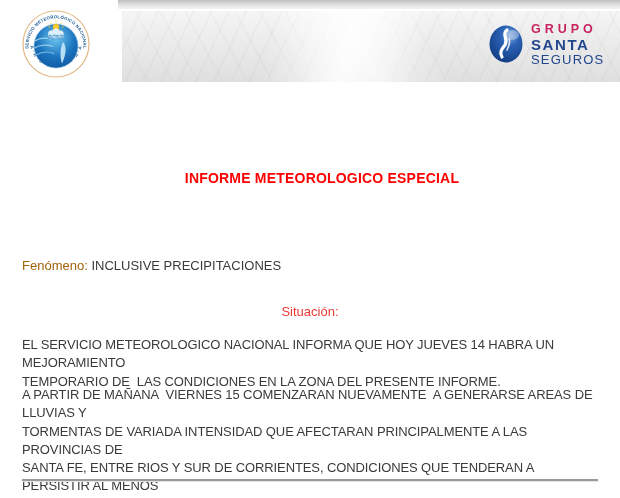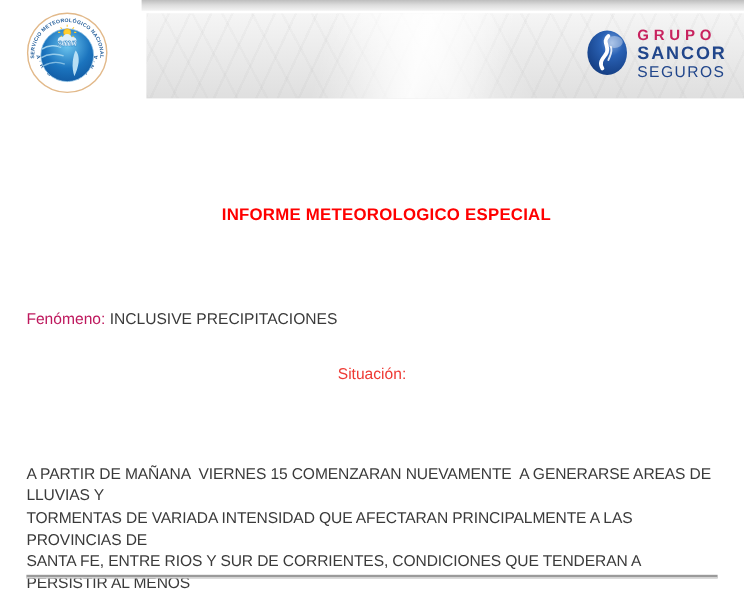--- a/index.html
+++ b/index.html
@@ -75,21 +75,21 @@
             <stop offset="100%" stop-color="#123a7e"></stop>
           </radialGradient>
         </defs>
         <ellipse cx="18" cy="21" rx="16.5" ry="18.5" fill="url(#sg)"></ellipse>
         <ellipse cx="24" cy="12" rx="7" ry="5" fill="#ffffff" opacity="0.35"></ellipse>
         <path d="M19,7 C13,12 21,16 17,22 C14,26 11,29 14,34" stroke="#ffffff" stroke-width="3.2" fill="none" stroke-linecap="round"></path>
         <path d="M21,16 C23,20 20,24 19,27" stroke="#ffffff" stroke-width="1.6" fill="none" stroke-linecap="round" opacity="0.85"></path>
       </svg>
       <div class="sancor-text">
         <span class="sancor-grupo">GRUPO</span>
-        <span class="sancor-sancor">SANCOR</span>
+        <span class="sancor-sancor">SANTA</span>
         <span class="sancor-seguros">SEGUROS</span>
       </div>
     </div>
   </div>
 
   <svg class="smn-logo" viewBox="0 0 68 68">
     <defs>
       <radialGradient id="globe" cx="50%" cy="32%" r="78%">
         <stop offset="0%" stop-color="#6ec6ef"></stop>
         <stop offset="55%" stop-color="#1b74be"></stop>
@@ -127,24 +127,26 @@
       <circle cx="38.5" cy="24" r="3.2"></circle>
         <ellipse cx="34" cy="25.6" rx="7.4" ry="2.8"></ellipse>
     </g>
     <text x="34" y="28.6" text-anchor="middle" font-size="8" font-style="italic" font-weight="bold" fill="#ffffff" stroke="#2e86c6" stroke-width="0.45" font-family="Liberation Sans, sans-serif">smn</text>
     <path d="M41,32 C43,34 44,38 43.5,42 C43,46 41.5,50 40,53.5 C39,50.5 38.1,46 38.6,41.5 C39,37.5 40,34 41,32 Z" fill="#bfe4f7" opacity="0.95"></path>
   </svg>
 
   <div class="title" style="color: rgb(255, 0, 0);">INFORME METEOROLOGICO ESPECIAL</div>
 
 
-  <div class="line-field field-fenomeno"><span class="red-label" style="color: #be185d;">Fenómeno:</span><span> INCLUSIVE PRECIPITACIONES</span></div>
+  <div class="line-field field-fenomeno"><span class="red-label" style="color: #a16207;">Fenómeno:</span><span> INCLUSIVE PRECIPITACIONES</span></div>
 
   <div class="situacion" style="color: rgb(238, 58, 52);">Situación:</div>
 
+  <div class="para para1">EL SERVICIO METEOROLOGICO NACIONAL INFORMA QUE HOY JUEVES 14 HABRA UN MEJORAMIENTO
+TEMPORARIO DE  LAS CONDICIONES EN LA ZONA DEL PRESENTE INFORME.</div>
   <div class="para para2">A PARTIR DE MAÑANA  VIERNES 15 COMENZARAN NUEVAMENTE  A GENERARSE AREAS DE LLUVIAS Y
 TORMENTAS DE VARIADA INTENSIDAD QUE AFECTARAN PRINCIPALMENTE A LAS PROVINCIAS DE
 SANTA FE, ENTRE RIOS Y SUR DE CORRIENTES, CONDICIONES QUE TENDERAN A PERSISTIR AL MENOS
 HASTA EL MARTES 19 INCLUSIVE. LOS TOTALES DE PRECIPITACION ACUMULADA DURANTE  ESTE
 PERIODO PODRIAN SUPERAR  LOCALMENTE LOS 200M</div>
 
   <div class="divider"></div>
 </div>
 
 </body></html>

